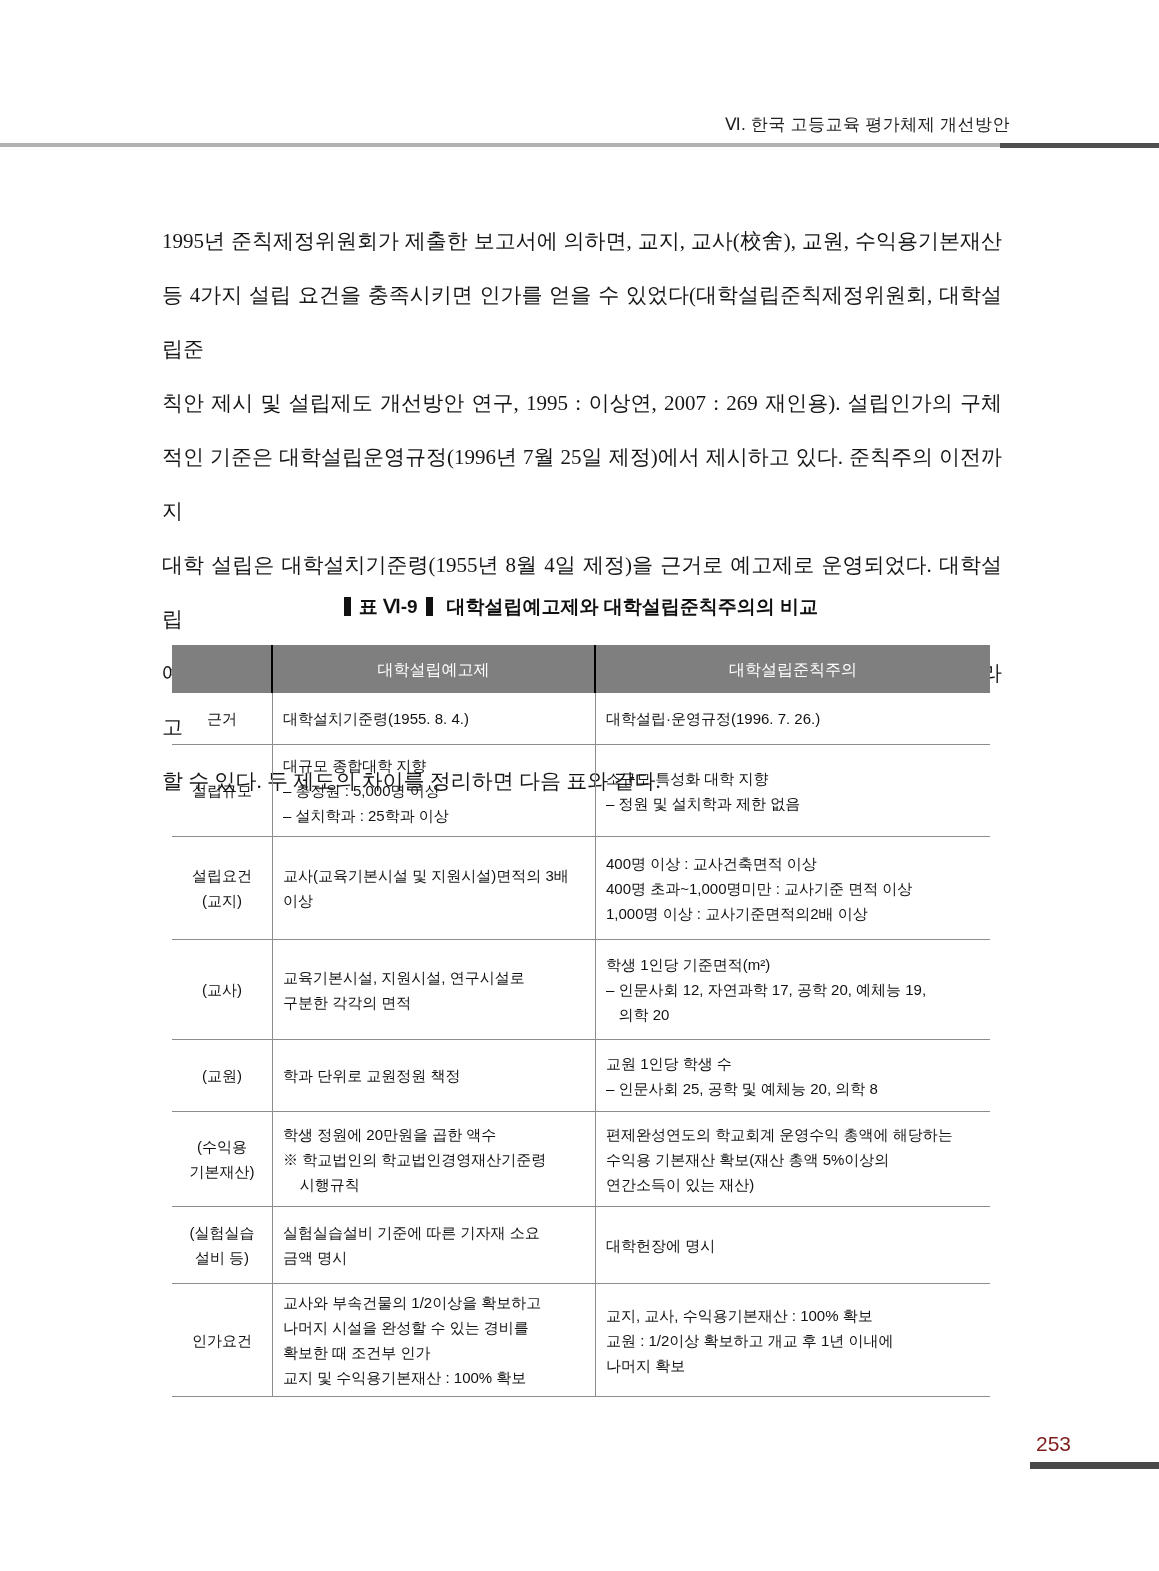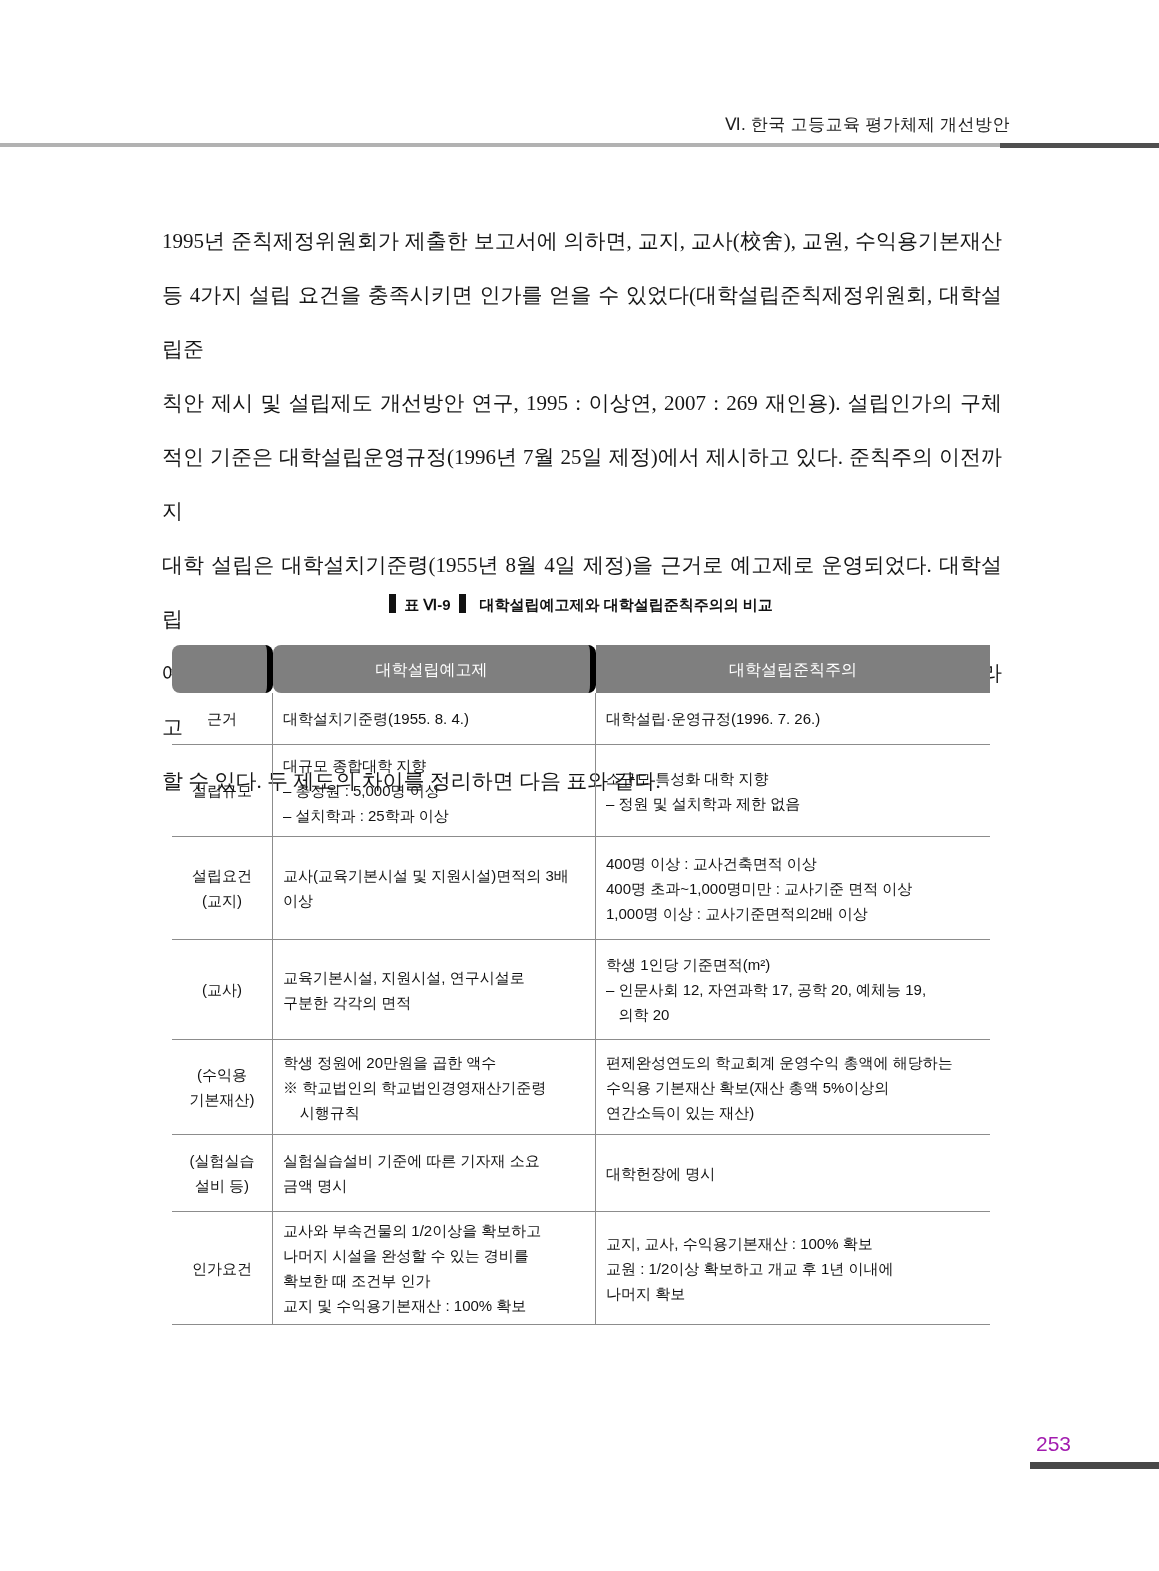--- a/index.html
+++ b/index.html
@@ -46,21 +46,21 @@
   .body-text .line.last {
     text-align-last: left;
   }
 
   
   .table-caption {
     position: absolute;
     top: 594px; left: 172px; width: 818px;
     text-align: center;
     font-family: "Liberation Sans", sans-serif;
-    font-size: 15px;
+    font-size: 19px;
     font-weight: bold;
     color: #111;
   }
   .cap-bar {
     display: inline-block;
     width: 7px; height: 19px;
     background: #111;
     vertical-align: -3px;
   }
   .cap-bar.left { margin-right: 8px; }
@@ -80,39 +80,39 @@
   }
   .cmp-table th {
     background: #7f7f7f;
     color: #ffffff;
     font-weight: normal;
     font-size: 16px;
     text-align: center;
     vertical-align: middle;
   }
   .cmp-table th:nth-child(1),
-  .cmp-table th:nth-child(2) { border-right: 6px solid #000000; border-radius: 8px; }
+  .cmp-table th:nth-child(2) { border-right: 2px solid #000000; }
   .cmp-table td {
     border-bottom: 1px solid #8c8c8c;
     vertical-align: middle;
     white-space: pre-wrap;
   }
   .cmp-table td:nth-child(1),
   .cmp-table td:nth-child(2) { border-right: 1px solid #8c8c8c; }
   .cmp-table td.row-label { text-align: center; padding: 13px 4px; }
   .cmp-table td.cell-left,
   .cmp-table td.cell-right { text-align: left; padding: 6px 8px 6px 10px; }
 
   
   .page-number {
     position: absolute;
     top: 1432px; left: 1036px;
     font-family: "Liberation Sans", sans-serif;
     font-size: 21px;
-    color: #a21caf;
+    color: #7f1d1d;
   }
   .footer-bar {
     position: absolute;
     top: 1462px; left: 1030px; width: 129px; height: 7px;
     background: #484848;
   }
 </style>
 </head>
 <body>
 
@@ -171,20 +171,26 @@
 1,000명 이상 : 교사기준면적의2배 이상</td>
   </tr>
   <tr style="height:100px">
     <td class="row-label">(교사)</td>
     <td class="cell-left">교육기본시설, 지원시설, 연구시설로
 구분한 각각의 면적</td>
     <td class="cell-right">학생 1인당 기준면적(m²)
 – 인문사회 12, 자연과학 17, 공학 20, 예체능 19,
    의학 20</td>
   </tr>
+  <tr style="height:72px">
+    <td class="row-label">(교원)</td>
+    <td class="cell-left">학과 단위로 교원정원 책정</td>
+    <td class="cell-right">교원 1인당 학생 수
+– 인문사회 25, 공학 및 예체능 20, 의학 8</td>
+  </tr>
   <tr style="height:95px">
     <td class="row-label">(수익용
 기본재산)</td>
     <td class="cell-left">학생 정원에 20만원을 곱한 액수
 ※ 학교법인의 학교법인경영재산기준령
     시행규칙</td>
     <td class="cell-right">편제완성연도의 학교회계 운영수익 총액에 해당하는
 수익용 기본재산 확보(재산 총액 5%이상의
 연간소득이 있는 재산)</td>
   </tr>

